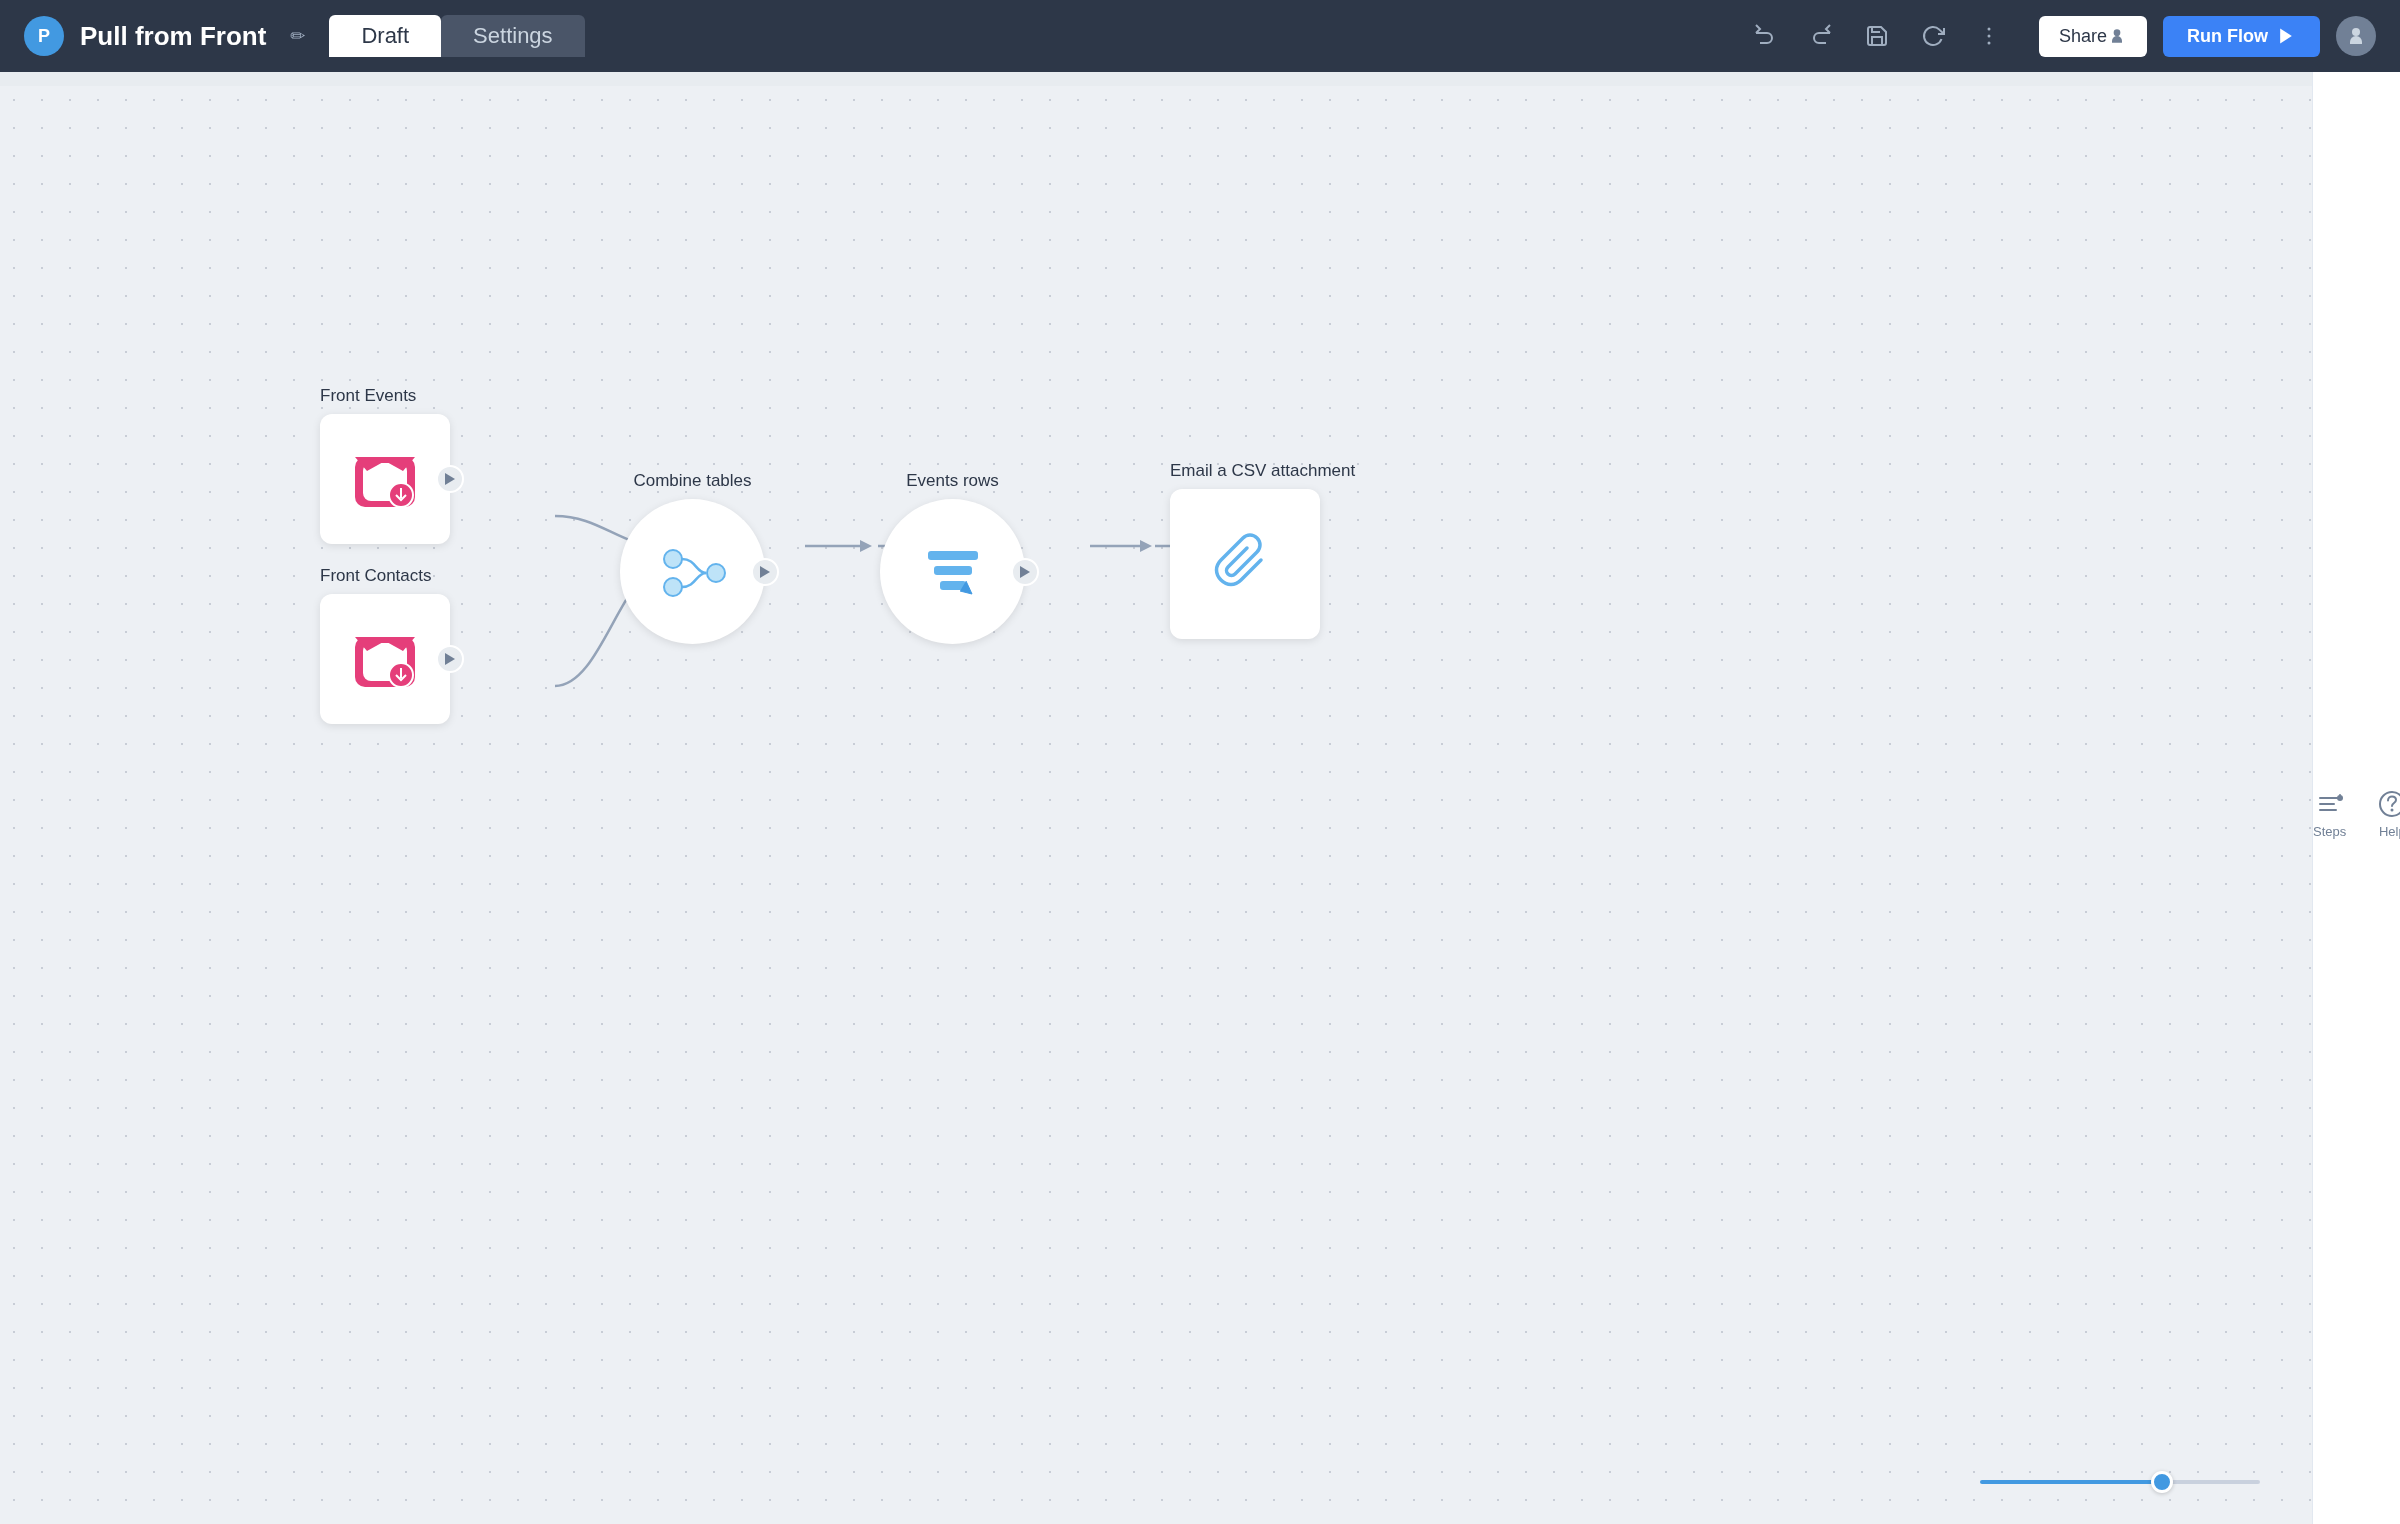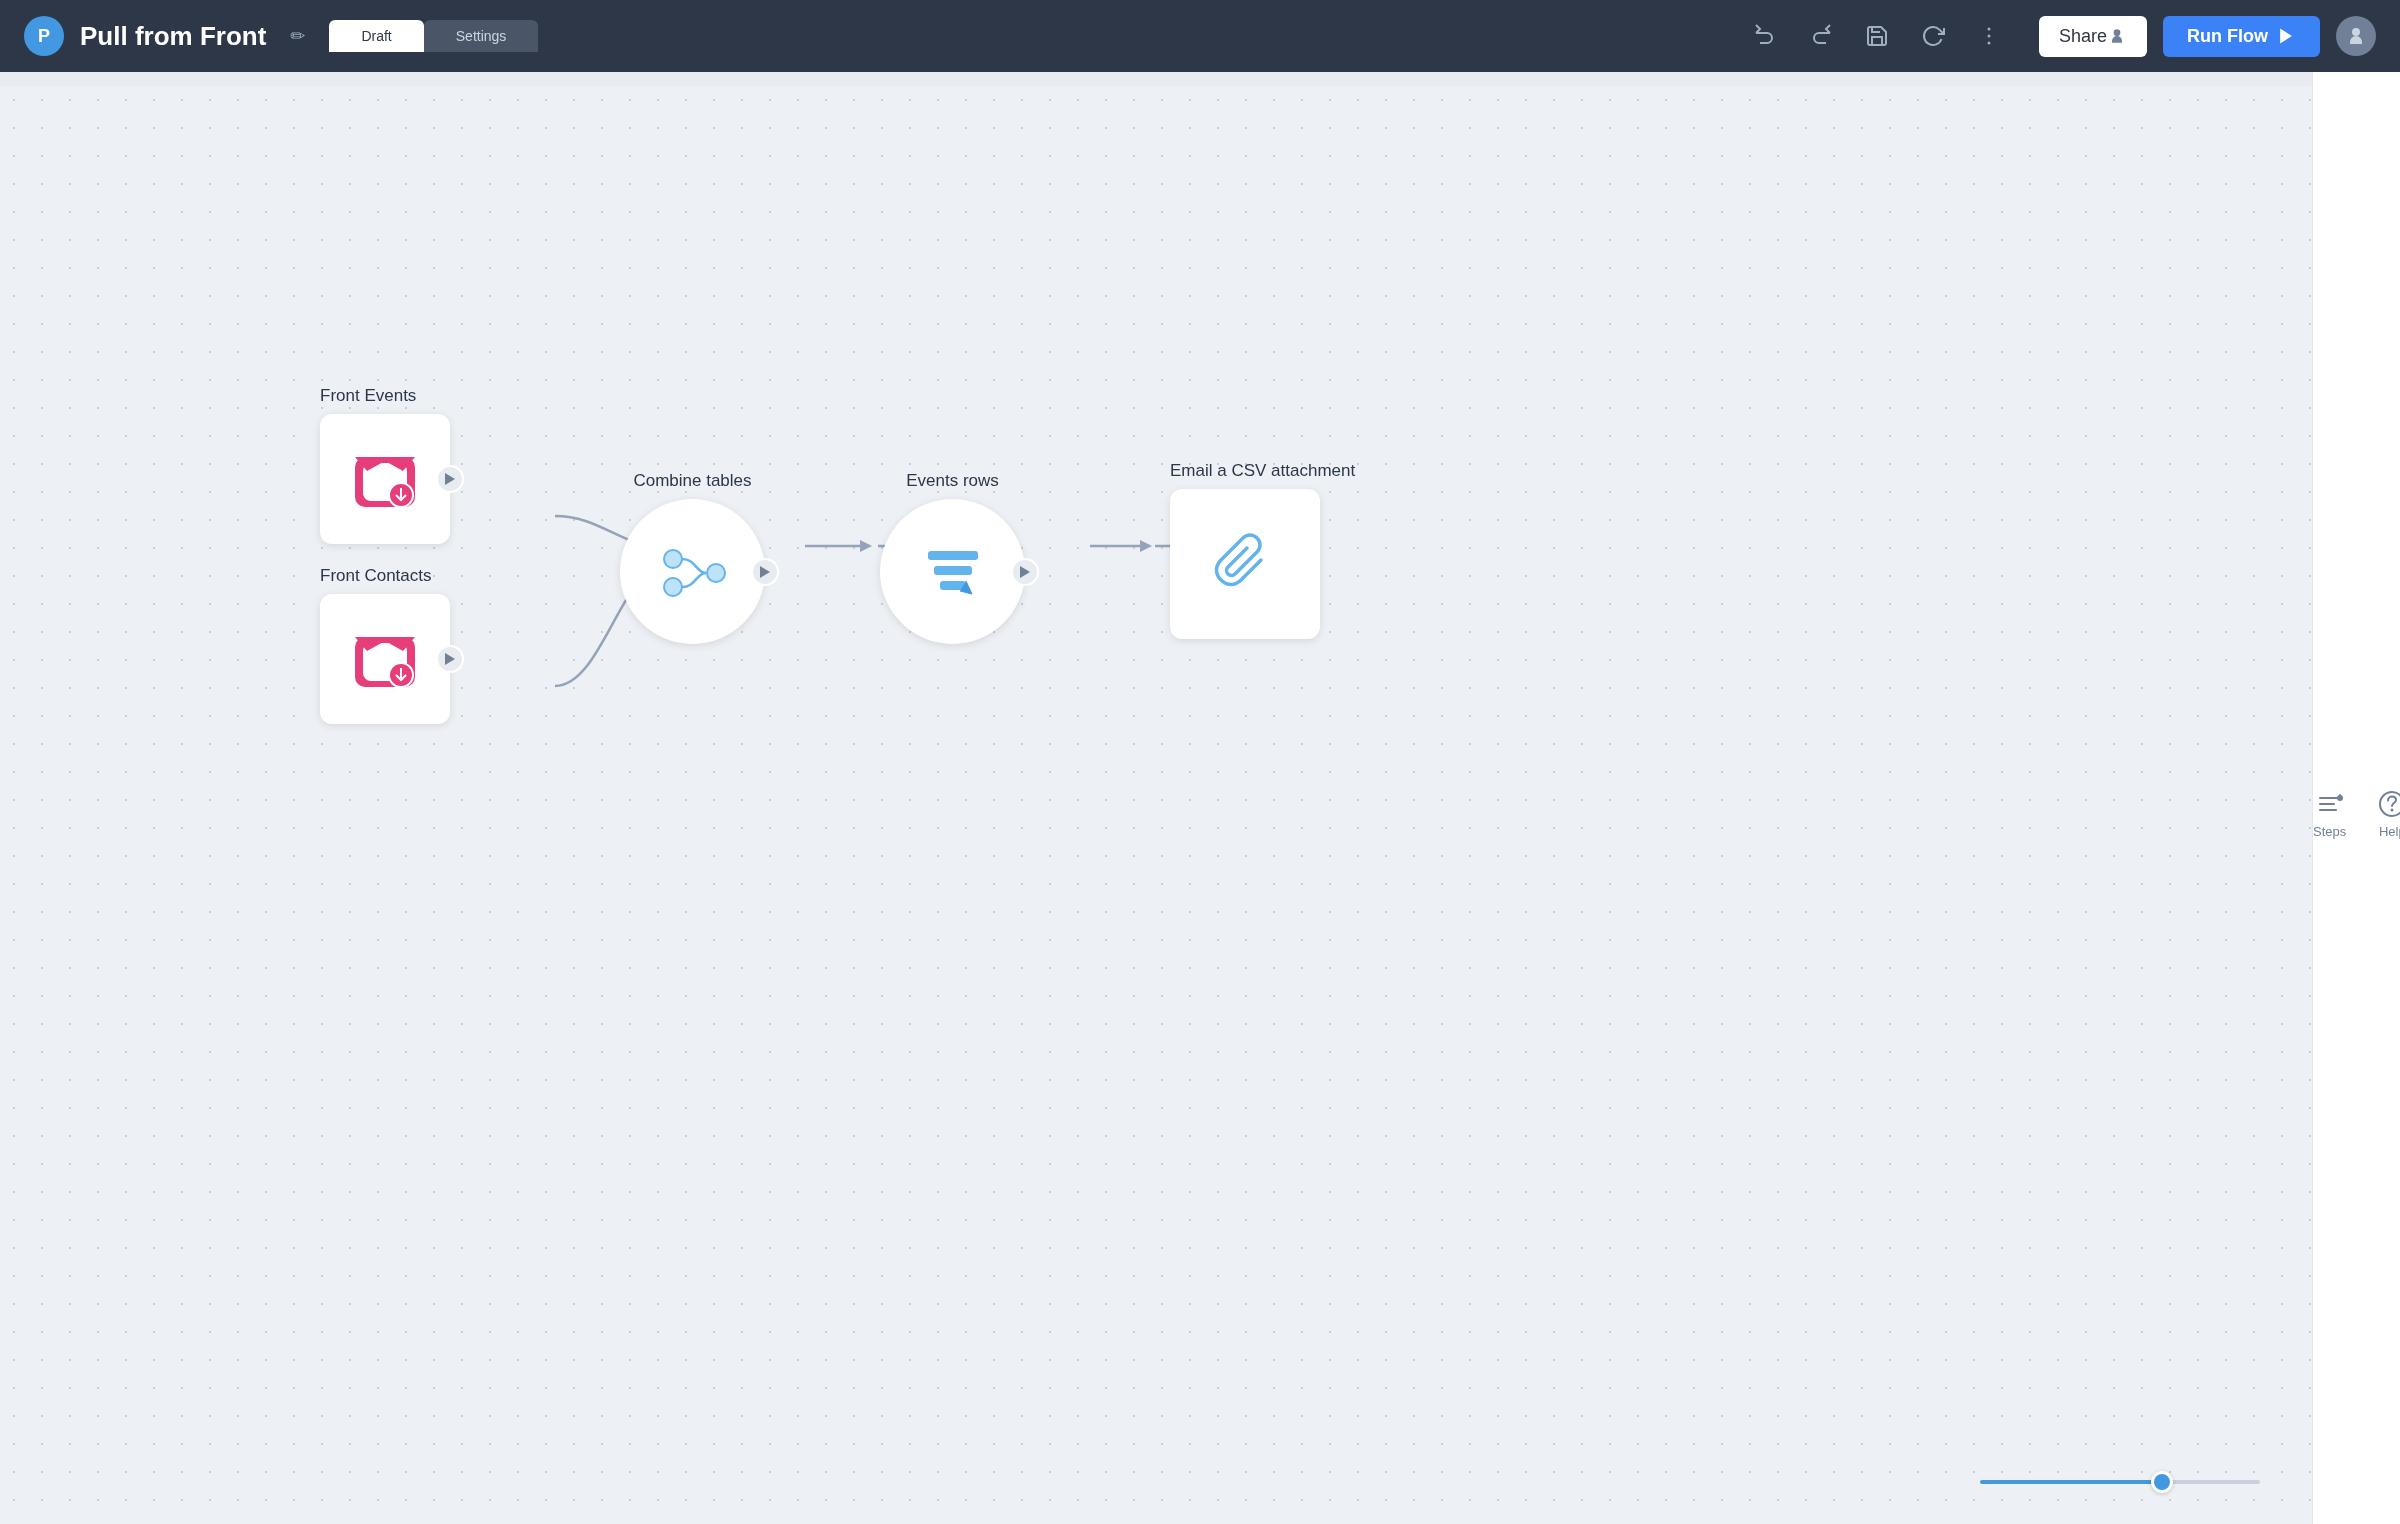--- a/index.html
+++ b/index.html
@@ -35,21 +35,21 @@
       cursor: pointer;
       font-size: 18px;
     }
     .tabs {
       display: flex;
       margin-left: 8px;
       gap: 0;
     }
     .tab {
       padding: 8px 32px;
-      font-size: 14px;
+      font-size: 22px;
       cursor: pointer;
       border-radius: 6px 6px 0 0;
       color: #a0aec0;
       font-weight: 500;
     }
     .tab.active {
       background: white;
       color: #2d3748;
     }
     .tab.inactive {

